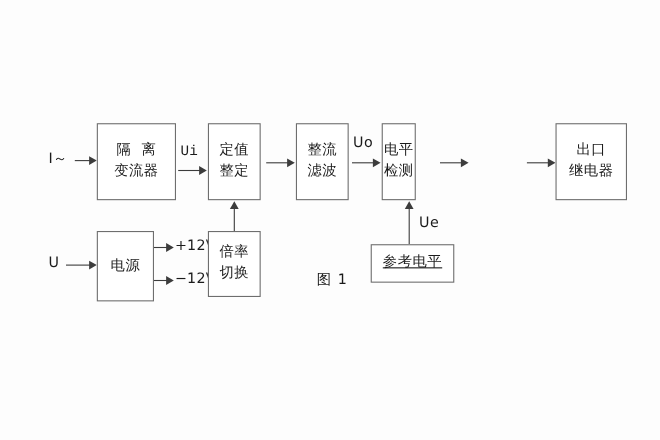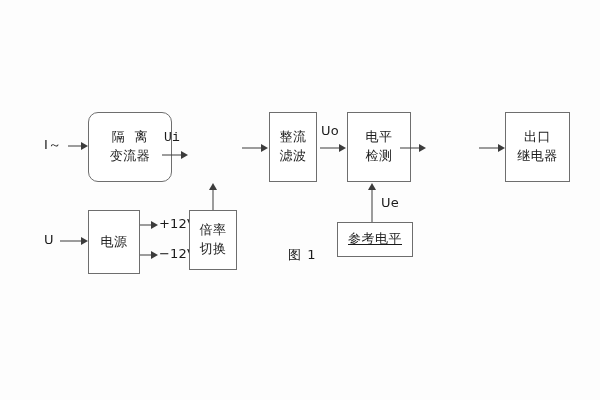--- a/index.html
+++ b/index.html
@@ -110,51 +110,55 @@
 
 <div id="canvas">
 
   <div class="label sig" style="left:44px; top:138px;">I～</div>
 
   <div class="harrow" style="left:68px; top:141px; width:20px; height:9px;">
     <span class="shaft" style="width:14px;"></span>
       <span class="head"></span>
   </div>
 
-  <div class="block" style="left:88px; top:112px; width:84px; height:70px;border-radius:10px;">
+  <div class="block" style="left:88px; top:112px; width:72px; height:70px;">
     <span class="line">隔  离</span>
     <span class="line">变流器</span>
   </div>
 
   <div class="label sig" style="left:164px; top:131px;font-family:Liberation Mono, monospace;">Ui</div>
 
   <div class="harrow" style="left:162px; top:150px; width:26px; height:9px;">
     <span class="shaft" style="width:20px;"></span>
       <span class="head"></span>
   </div>
 
+  <div class="block" style="left:189px; top:112px; width:48px; height:70px;">
+    <span class="line">定值</span>
+    <span class="line">整定</span>
+  </div>
 
   <div class="harrow" style="left:242px; top:143px; width:26px; height:9px;">
     <span class="shaft" style="width:20px;"></span>
       <span class="head"></span>
   </div>
 
   <div class="block" style="left:269px; top:112px; width:48px; height:70px;">
     <span class="line">整流</span>
     <span class="line">滤波</span>
   </div>
 
   <div class="label sig" style="left:321px; top:124px;">Uo</div>
 
   <div class="harrow" style="left:320px; top:143px; width:26px; height:9px;">
     <span class="shaft" style="width:20px;"></span>
       <span class="head"></span>
   </div>
 
-  <div class="block" style="left:347px; top:112px; width:64px; height:70px;">
+  <div class="block" style="left:347px; top:112px; width:31px; height:70px;">
     <span class="line">电平</span>
     <span class="line">检测</span>
   </div>
 
   <div class="harrow" style="left:400px; top:143px; width:26px; height:9px;">
     <span class="shaft" style="width:20px;"></span>
       <span class="head"></span>
   </div>
 
 

